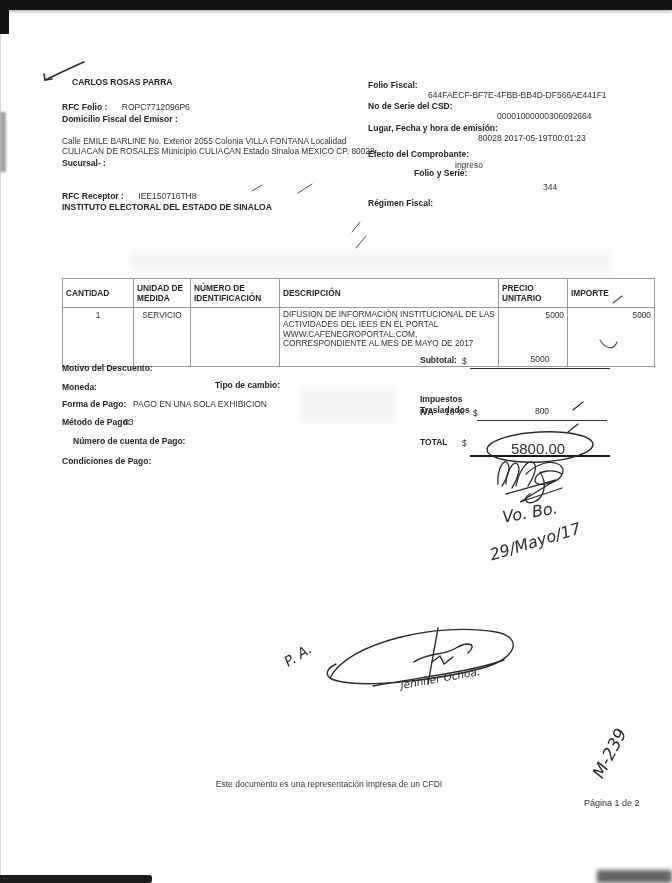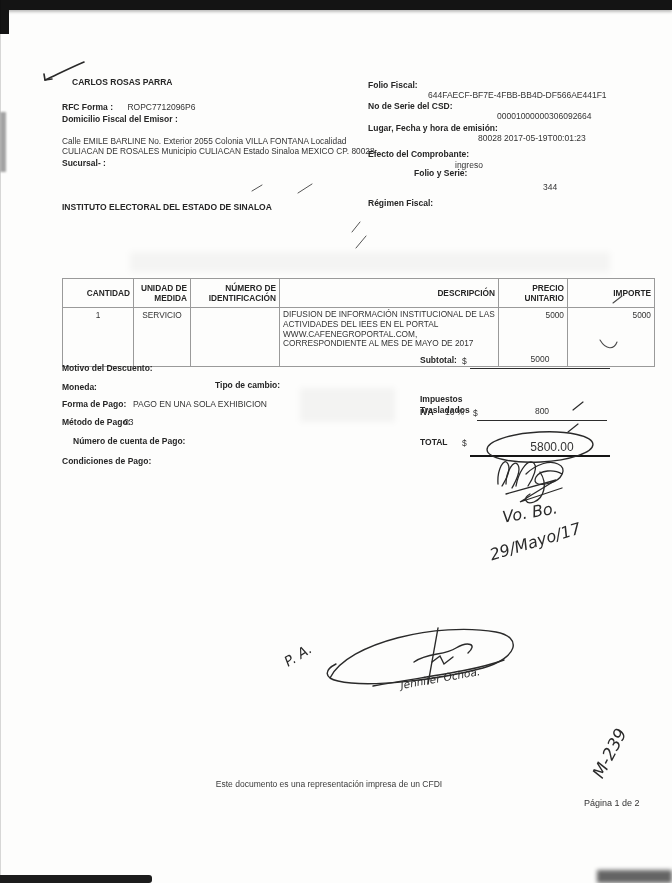--- a/index.html
+++ b/index.html
@@ -18,21 +18,21 @@
   .lefttopbar{left:0;top:0;width:9px;height:34px;background:#141414;}
   .leftedge{left:0;top:0;width:1px;height:883px;background:rgba(0,0,0,0.15);}
   .leftblotch{left:0;top:112px;width:6px;height:60px;background:#8d8d8d;filter:blur(1px);opacity:.8;}
   .bottomleftbar{left:0;top:875px;width:152px;height:8px;background:#1c1c1c;border-radius:0 3px 3px 0;}
   .bottomrightsmudge{left:597px;top:870px;width:75px;height:13px;background:#4a4a4a;filter:blur(2px);opacity:.85;}
   .faintband{left:130px;top:252px;width:480px;height:20px;background:rgba(0,0,0,0.035);filter:blur(3px);}
   .faintblob{left:300px;top:388px;width:95px;height:34px;background:rgba(0,0,0,0.04);filter:blur(3px);}
   
   #items-table{position:absolute;left:62px;top:278px;width:550px;border-collapse:collapse;table-layout:fixed;}
   #items-table th,#items-table td{border:1px solid #9a9a9a;font-size:8.3px;padding:2px 3px;}
-  #items-table th{font-weight:bold;text-align:right;vertical-align:middle;height:24px;color:#262626;}
+  #items-table th{font-weight:bold;text-align:left;vertical-align:middle;height:24px;color:#262626;}
   #items-table td{vertical-align:top;height:54px;color:#333;}
   .c-center{text-align:center;}
   .c-right{text-align:right;}
   .desc{line-height:1.18;}
   
   .tline{background:#2c2c2c;height:1px;}
   .tline.thick{height:2px;background:#151515;}
   .amount{font-size:8.5px;text-align:center;color:#333;}
   
   .hand{font-family:"DejaVu Sans",sans-serif;font-style:italic;color:#2a2a2a;white-space:nowrap;}
@@ -49,27 +49,31 @@
   <div class="abs lefttopbar"></div>
   <div class="abs leftedge"></div>
   <div class="abs leftblotch"></div>
   <div class="abs bottomleftbar"></div>
   <div class="abs bottomrightsmudge"></div>
   <div class="abs faintband"></div>
   <div class="abs faintblob"></div>
 
   <div class="abs lbl" style="left:72px;top:77px;">CARLOS ROSAS PARRA</div>
   <div class="abs" style="left:62px;top:96px;">
-    <span class="lbl">RFC Forma :</span>
+    <span class="lbl">RFC Folio :</span>
     <span class="val" style="margin-left:10px;">ROPC7712096P6</span>
   </div>
   <div class="abs lbl" style="left:62px;top:114px;">Domicilio Fiscal del Emisor :</div>
   <div class="abs addr" style="left:62px;top:136px;width:324px;">Calle EMILE BARLINE No. Exterior 2055 Colonia VILLA FONTANA Localidad CULIACAN DE ROSALES Municipio CULIACAN Estado Sinaloa MEXICO CP. 80028</div>
   <div class="abs lbl" style="left:62px;top:158px;">Sucursal- :</div>
 
+  <div class="abs" style="left:62px;top:185px;">
+    <span class="lbl">RFC Receptor :</span>
+    <span class="val" style="margin-left:10px;">IEE150716TH8</span>
+  </div>
   <div class="abs lbl" style="left:62px;top:202px;">INSTITUTO ELECTORAL DEL ESTADO DE SINALOA</div>
 
   <div class="abs lbl" style="left:368px;top:80px;">Folio Fiscal:</div>
   <div class="abs val" style="left:428px;top:90px;">644FAECF-BF7E-4FBB-BB4D-DF566AE441F1</div>
   <div class="abs lbl" style="left:368px;top:101px;">No de Serie del CSD:</div>
   <div class="abs val" style="left:497px;top:111px;">00001000000306092664</div>
   <div class="abs lbl" style="left:368px;top:123px;">Lugar, Fecha y hora de emisión:</div>
   <div class="abs val" style="left:478px;top:133px;">80028  2017-05-19T00:01:23</div>
   <div class="abs lbl" style="left:368px;top:149px;">Efecto del Comprobante:</div>
   <div class="abs val" style="left:455px;top:160px;">ingreso</div>
@@ -122,21 +126,21 @@
 Trasladados</div>
 
   <div class="abs lbl" style="left:420px;top:407px;">IVA</div>
   <div class="abs val" style="left:445px;top:407px;">16 %</div>
   <div class="abs val" style="left:473px;top:408px;">$</div>
   <div class="abs amount" style="left:477px;top:406px;width:130px;">800</div>
   <div class="abs tline" style="left:477px;top:420px;width:130px;"></div>
 
   <div class="abs lbl" style="left:420px;top:437px;">TOTAL</div>
   <div class="abs val" style="left:462px;top:438px;">$</div>
-  <div class="abs amount" style="left:482px;top:440px;width:140px;font-size:12px;">5800.00</div>
+  <div class="abs amount" style="left:468px;top:440px;width:140px;font-size:15px;">5800.00</div>
   <div class="abs tline thick" style="left:470px;top:455px;width:140px;"></div>
 
   <div class="abs footer-note">Este documento es una representación impresa de un CFDI</div>
   <div class="abs pagenum">Página 1 de 2</div>
 
   <div class="abs hand" style="left:502px;top:503px;font-size:16px;transform:rotate(-10deg);">Vo. Bo.</div>
   <div class="abs hand" style="left:488px;top:532px;font-size:16px;transform:rotate(-17deg);">29/Mayo/17</div>
   <div class="abs hand" style="left:283px;top:647px;font-size:14px;transform:rotate(-32deg);">P. A.</div>
   <div class="abs hand" style="left:400px;top:672px;font-size:10.5px;transform:rotate(-10deg);">Jennifer Ochoa.</div>
   <div class="abs hand" style="left:588px;top:772px;font-size:17px;transform:rotate(-62deg);transform-origin:0 0;">M-239</div>

